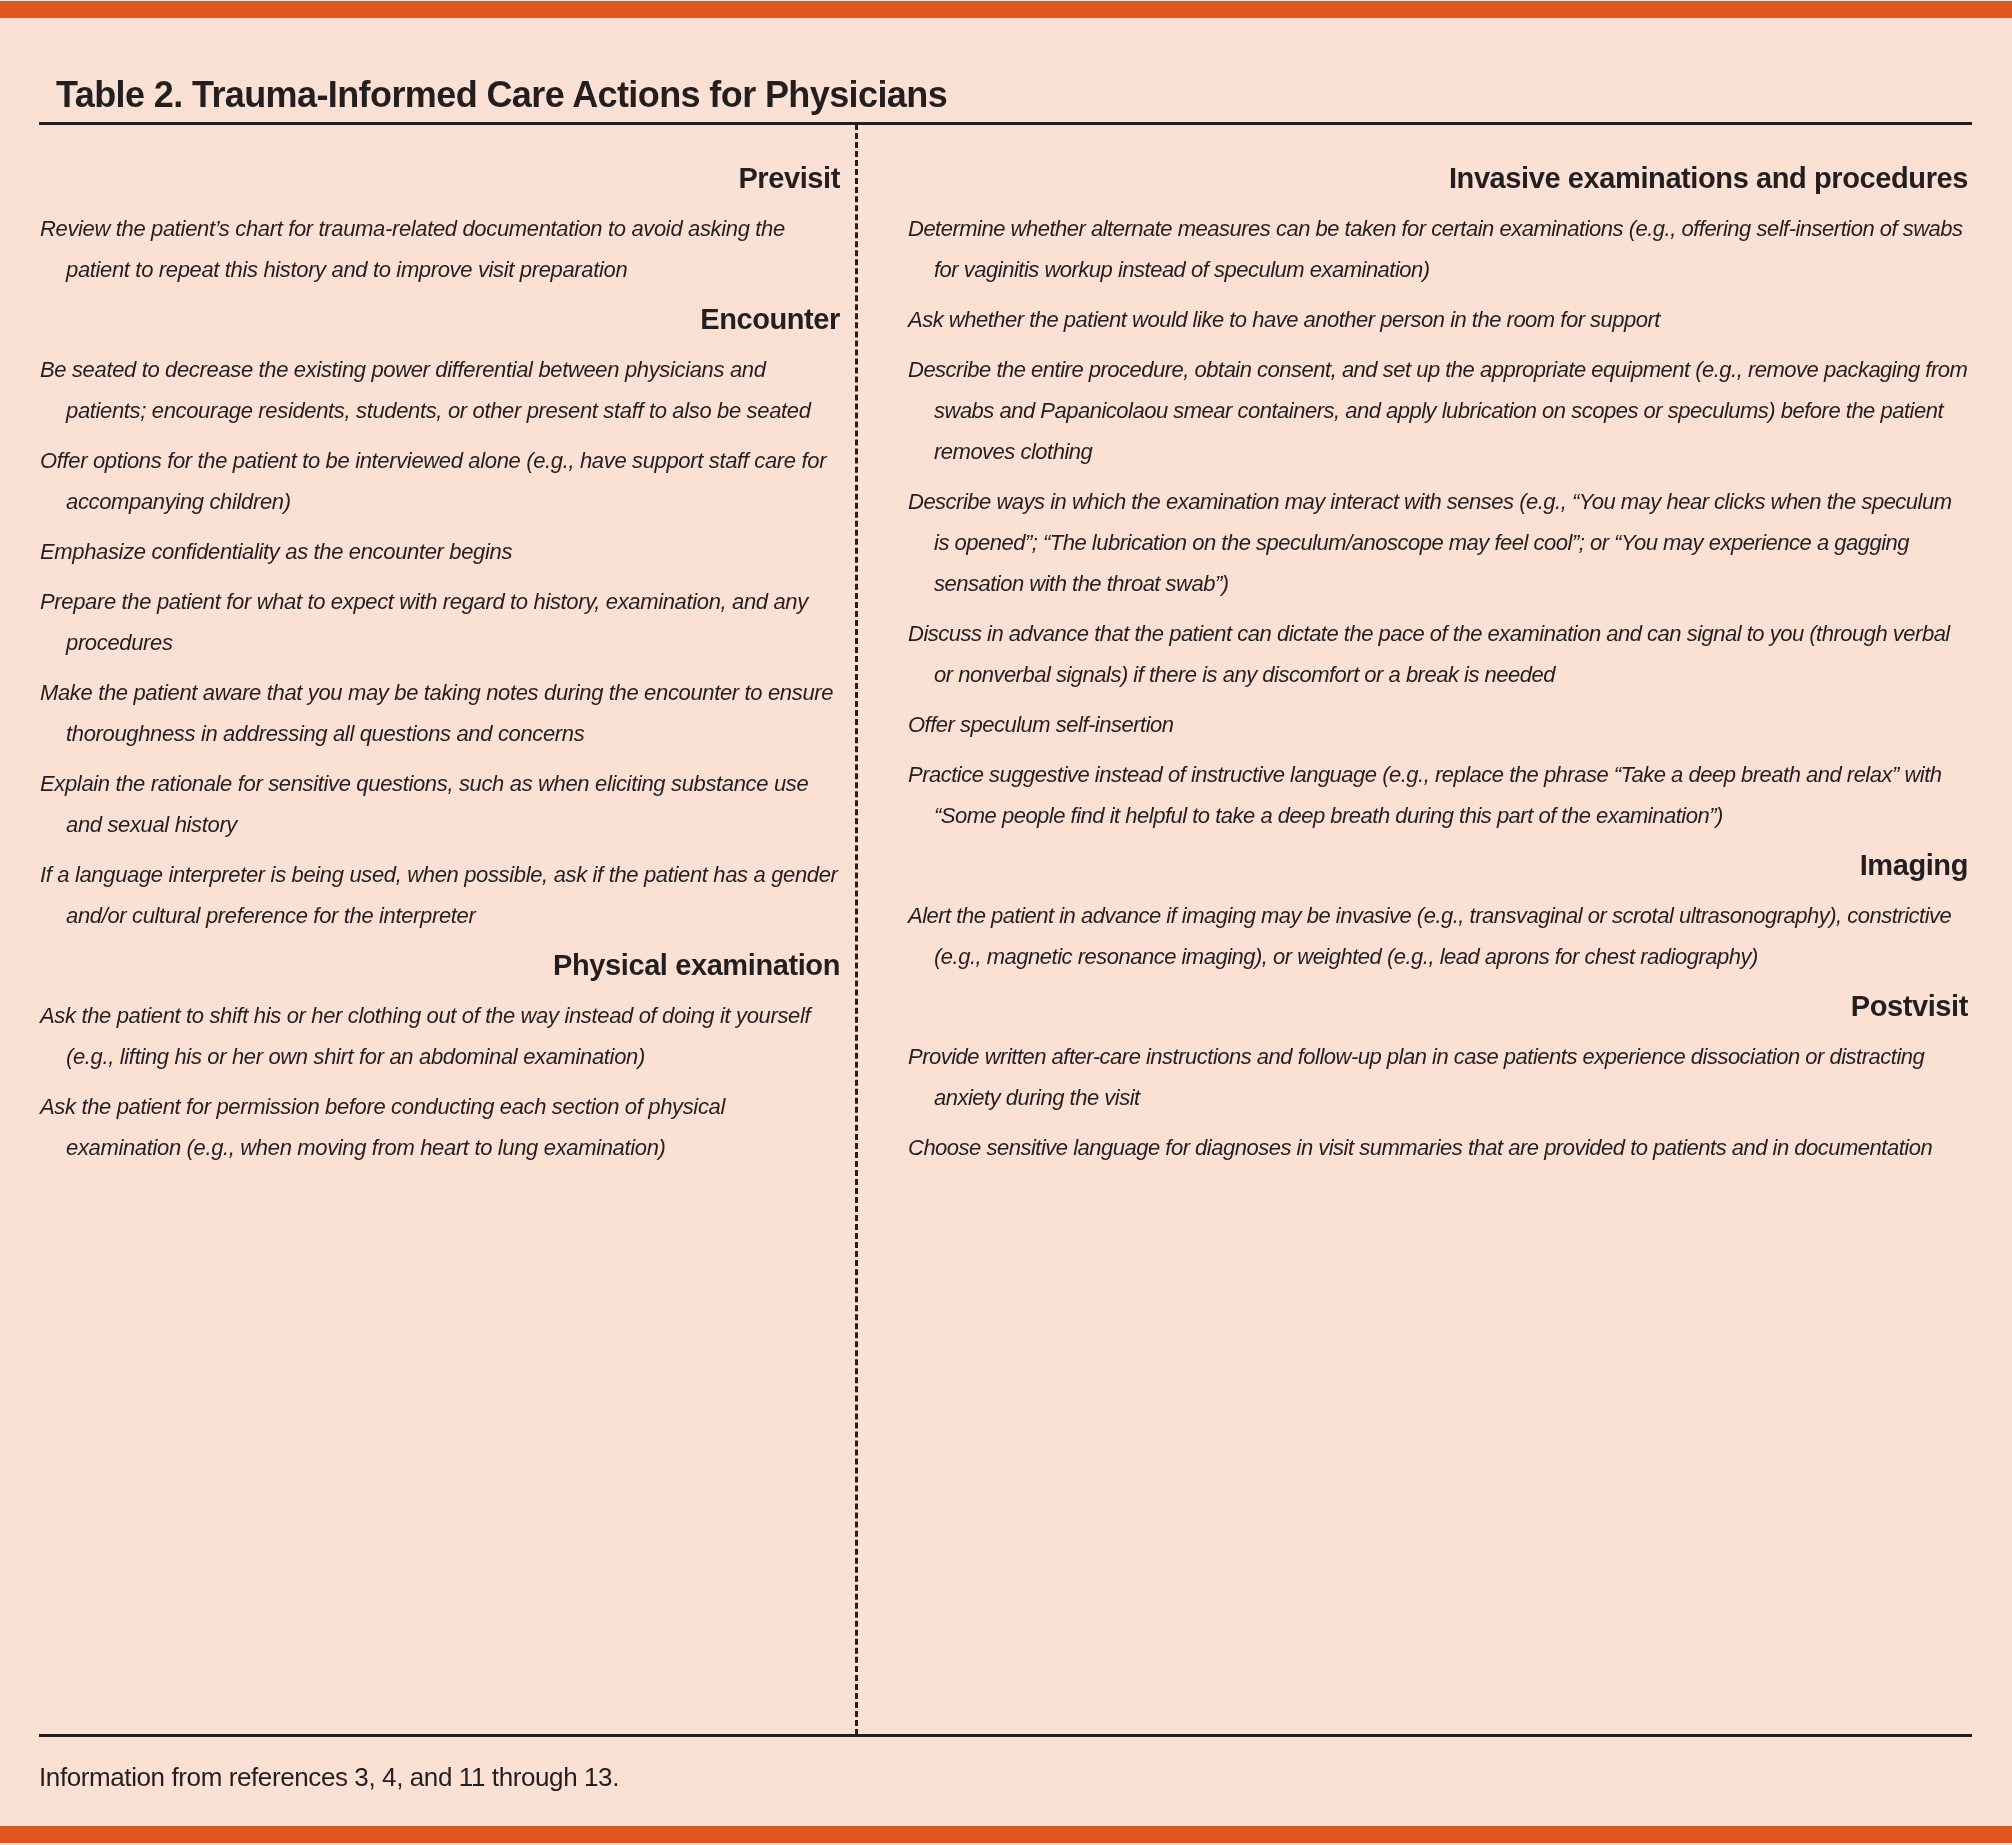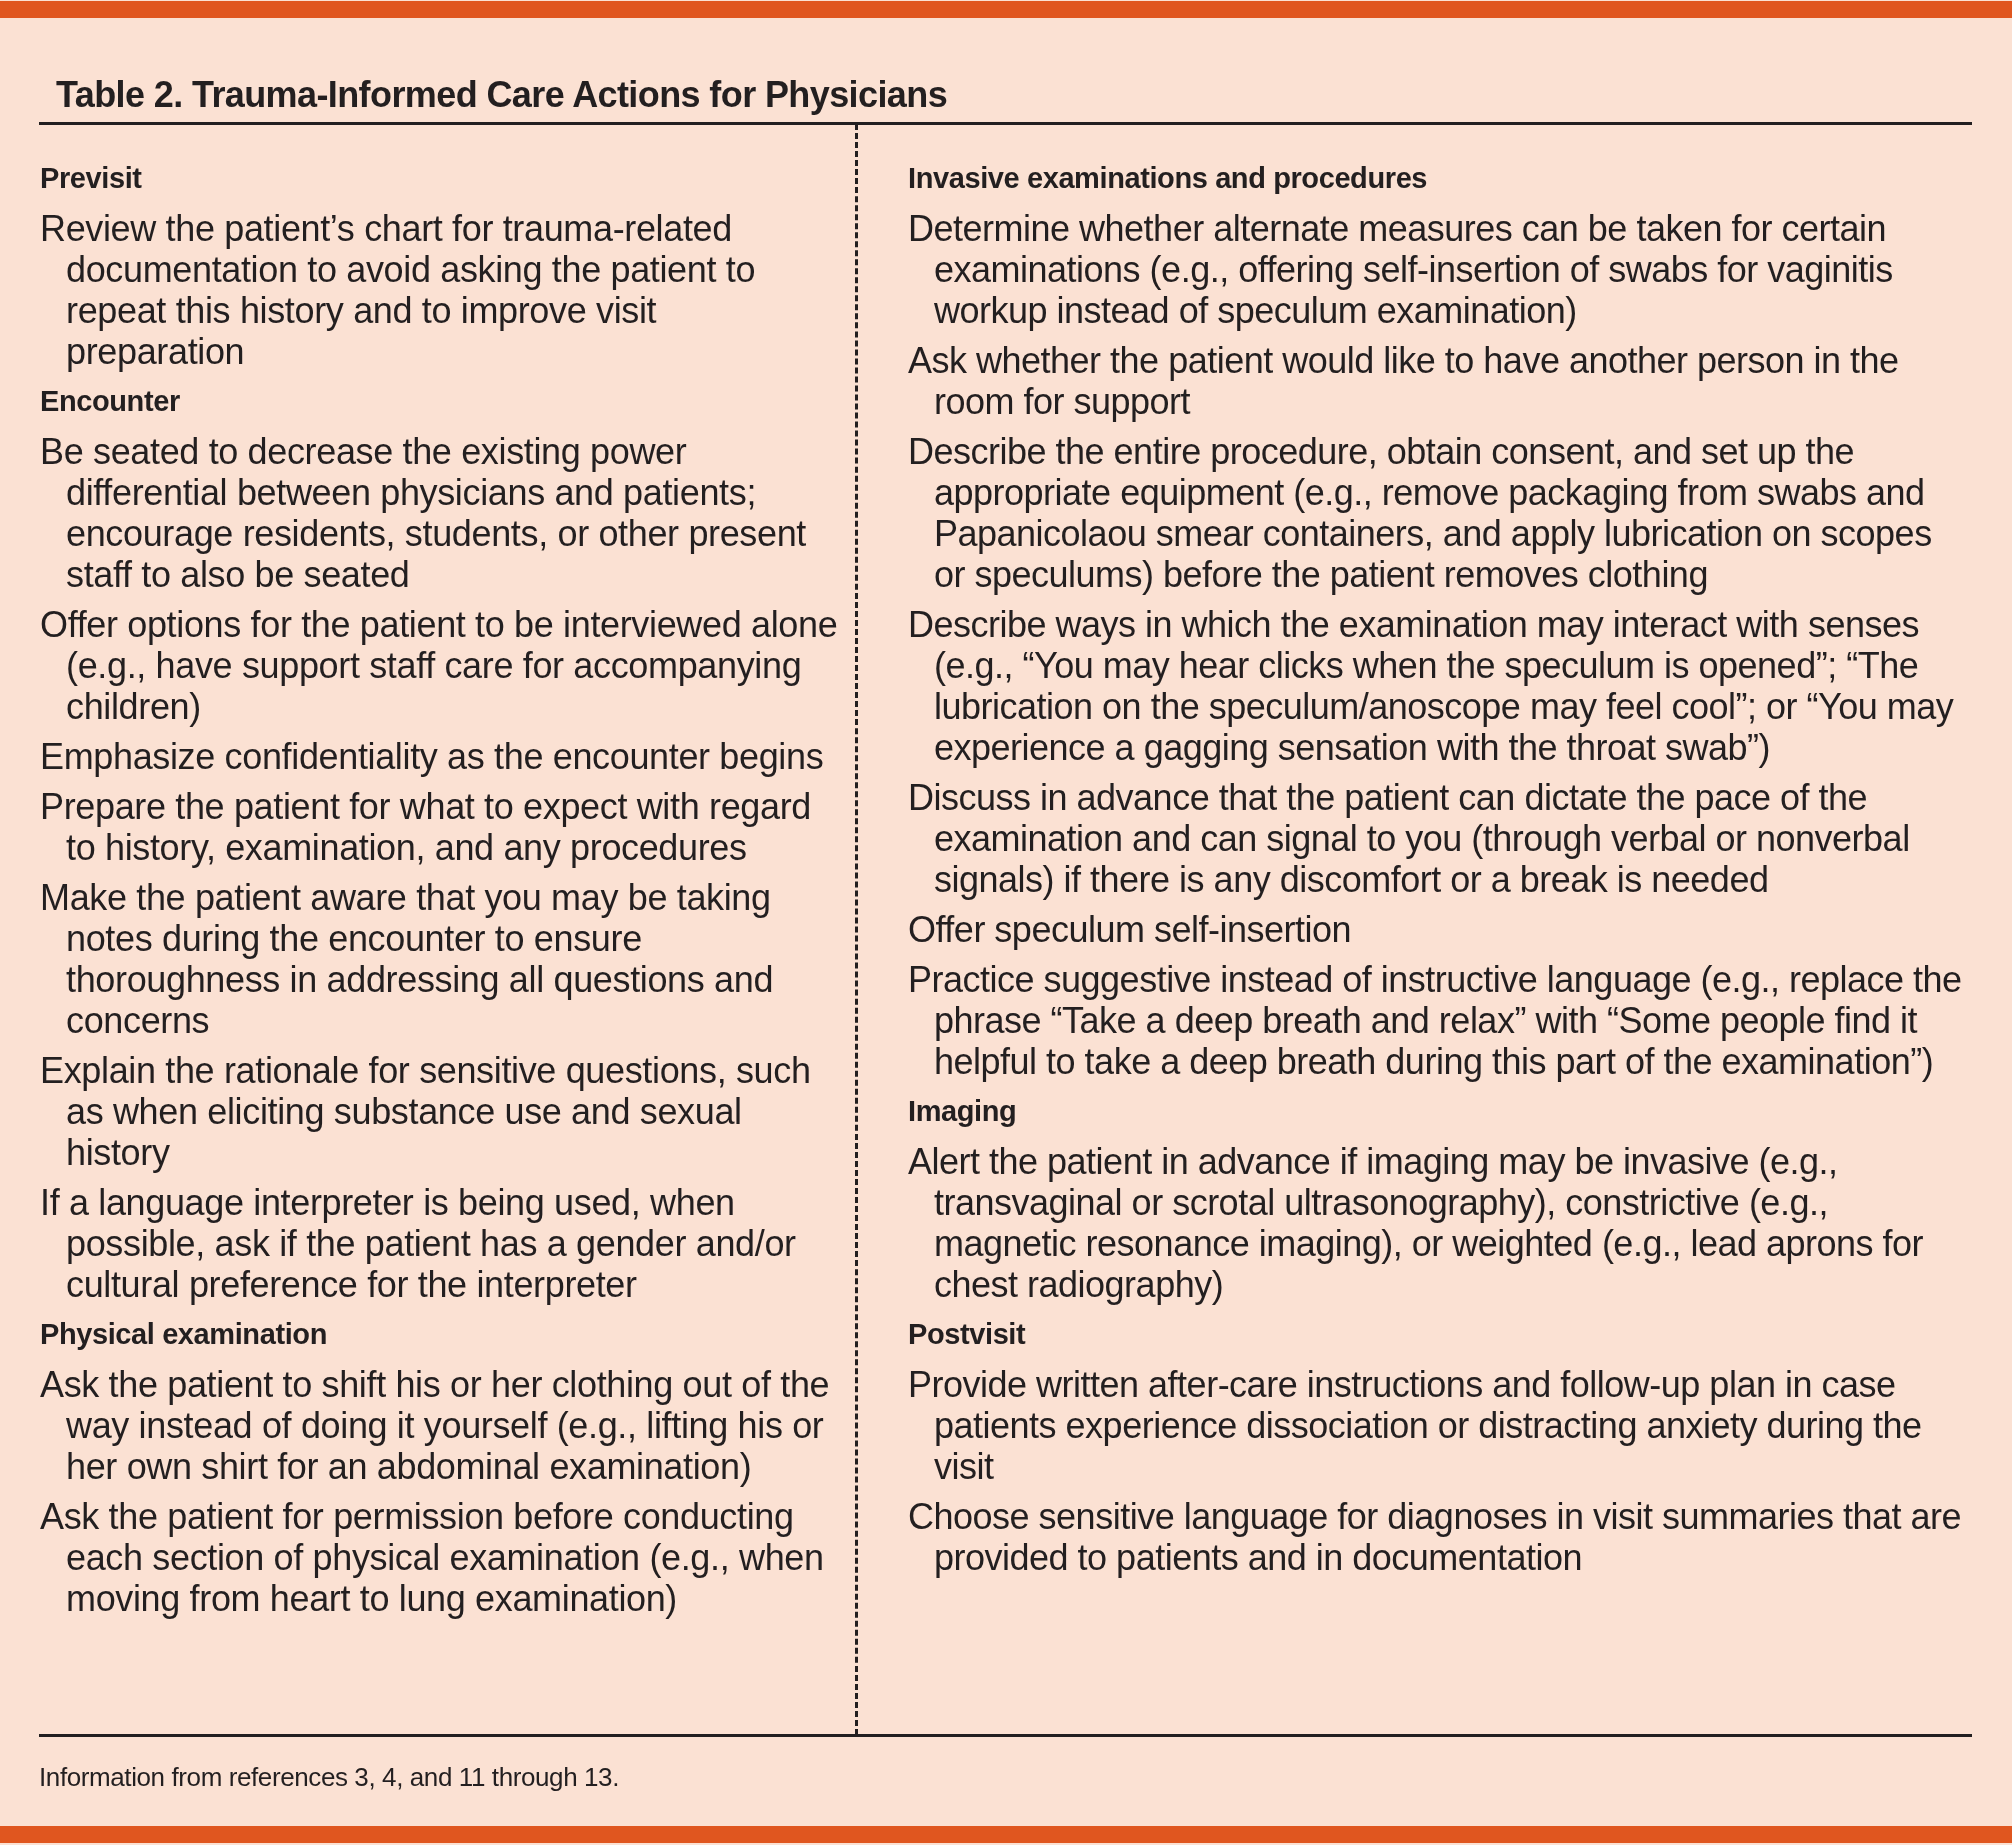--- a/index.html
+++ b/index.html
@@ -59,28 +59,30 @@
     }
     .column.left { left: 40px; width: 800px; }
     .column.right { left: 908px; width: 1060px; }
 
     .section-heading {
       font-size: 29px;
       font-weight: bold;
       line-height: 41px;
       margin: 0 0 9px 0;
       letter-spacing: -0.4px;
+      text-align: right;
     }
     .item {
-      font-size: 36px;
+      font-size: 22px;
       line-height: 41px;
       padding-left: 26px;
       text-indent: -26px;
       margin: 0 0 9px 0;
       letter-spacing: -0.5px;
+      font-style: italic;
     }
     .left .item { letter-spacing: -0.35px; }
 
     .footnote {
       position: absolute;
       left: 39px;
       top: 1762px;
       font-size: 26px;
       letter-spacing: -0.4px;
       white-space: nowrap;

